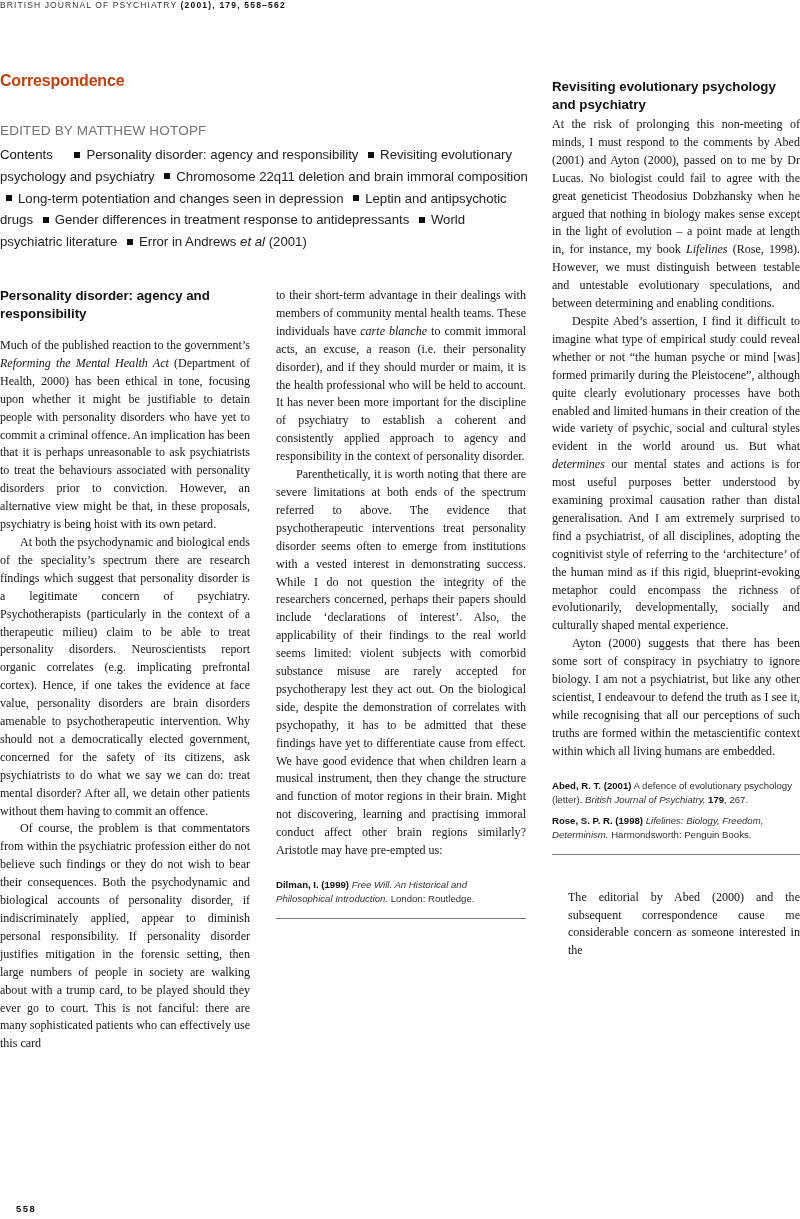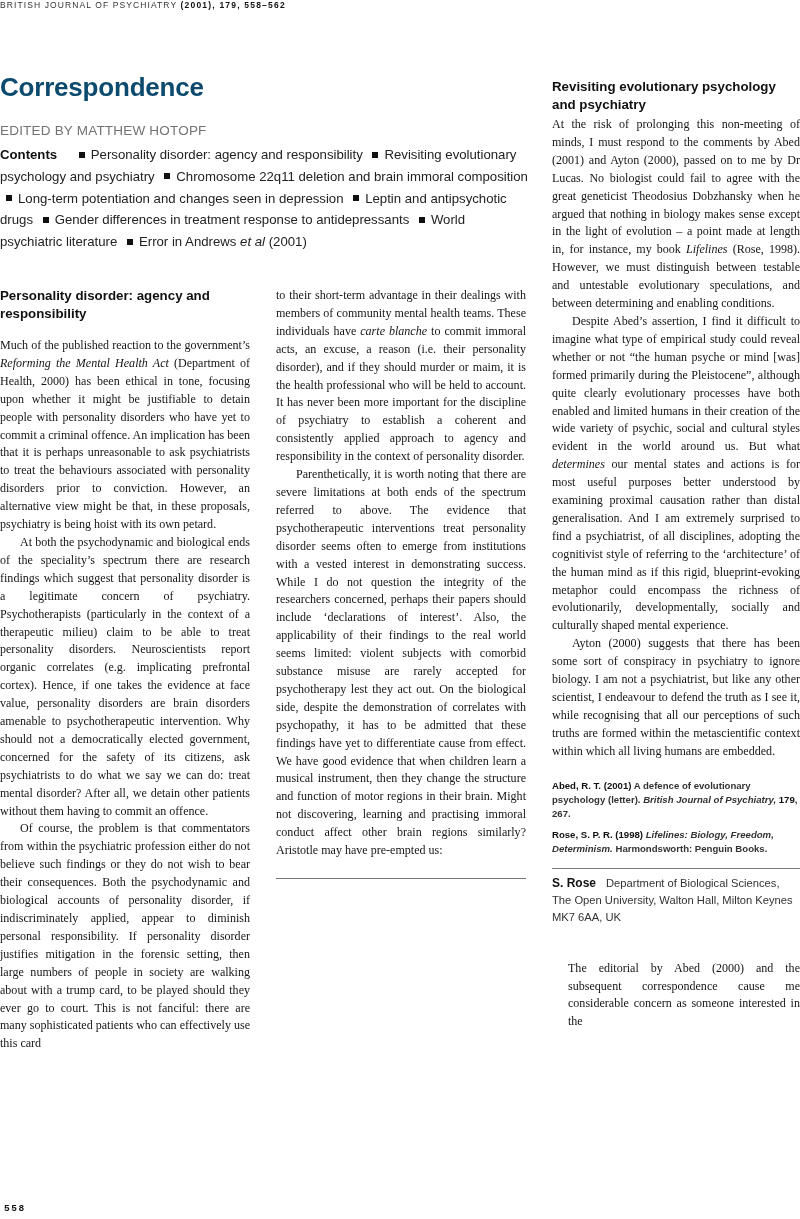--- a/index.html
+++ b/index.html
@@ -2,54 +2,54 @@
 <html><head>
 <meta charset="utf-8">
 <style>
   * { box-sizing: border-box; margin: 0; padding: 0; }
   html, body { width: 800px; height: 1219px; background: #ffffff; overflow: hidden; }
   body { position: relative; color: #111; font-family: "Liberation Serif", serif; }
 
   .running-head { position: absolute; left: 0; top: 0; font-family: "Liberation Sans", sans-serif; font-size: 8.5px; letter-spacing: 1.1px; color: #333; }
   .running-head b { font-weight: bold; color: #111; letter-spacing: 1.2px; }
 
-  .page-title { position: absolute; left: 0; top: 72px; font-family: "Liberation Sans", sans-serif; font-weight: bold; font-size: 26px; color: #0c4a6e; letter-spacing: -0.2px; }
+  .page-title { position: absolute; left: 0; top: 72px; font-family: "Liberation Sans", sans-serif; font-weight: bold; font-size: 16px; color: #c2410c; letter-spacing: -0.2px; }
   .edited-by { position: absolute; left: 0; top: 123px; font-family: "Liberation Sans", sans-serif; font-size: 13.5px; color: #737373; letter-spacing: 0.2px; }
 
   .contents { position: absolute; left: 0; top: 144px; width: 530px; font-family: "Liberation Sans", sans-serif; font-size: 13.2px; line-height: 21.8px; color: #222; }
-  .contents .label { font-weight: bold; color: #111; margin-right: 12px; margin-top: 21px; }
+  .contents .label { font-weight: normal; color: #111; margin-right: 12px; margin-top: 21px; }
   .contents .bullet { display: inline-block; width: 6px; height: 6px; background: #111; margin: 0 6px 2px 6px; vertical-align: middle; }
   .contents i { font-style: italic; }
 
   .col { position: absolute; font-size: 12.05px; line-height: 17.9px; text-align: justify; color: #151515; }
   .col1 { left: 0; top: 287px; width: 250px; }
   .col2 { left: 276px; top: 287px; width: 250px; }
   .col3 { left: 552px; top: 78px; width: 248px; }
 
   .section-heading { font-family: "Liberation Sans", sans-serif; font-weight: bold; font-size: 13.3px; line-height: 17.5px; color: #111; text-align: left; }
   .col1 .section-heading { margin-top: 0px; margin-bottom: 15px; }
   .col3 .section-heading { margin-top: 0px; margin-bottom: 3px; }
 
   p.para { text-indent: 0; }
   p.para.indent { text-indent: 20px; }
   em { font-style: italic; }
 
   .quote { font-family: "Liberation Sans", sans-serif; font-size: 10.2px; line-height: 16px; margin: 4px 0 0 22px; color: #222; text-align: justify; }
 
-  .refs { margin-top: 18px; font-family: "Liberation Sans", sans-serif; font-size: 9.6px; line-height: 14px; color: #333; text-align: left; font-weight: bold; }
+  .refs { margin-top: 18px; font-family: "Liberation Sans", sans-serif; font-size: 9.6px; line-height: 14px; color: #333; text-align: left; }
   .ref { margin-bottom: 7px; }
   .ref b { color: #111; }
 
   .divider { height: 1px; background: #777; margin: 12px 0 6px 0; }
   .affil { font-family: "Liberation Sans", sans-serif; font-size: 11.2px; line-height: 17px; color: #333; text-align: left; }
   .affil b { color: #111; font-size: 12px; margin-right: 10px; }
 
   .next-letter { margin-top: 34px; margin-left: 16px; }
 
-  .folio { position: absolute; left: 4px; top: 1203px; font-family: Liberation Mono, monospace; font-weight: bold; font-size: 9.5px; letter-spacing: 1.5px; color: #111; }
+  .folio { position: absolute; left: 16px; top: 1203px; font-family: Liberation Sans, sans-serif; font-weight: bold; font-size: 9.5px; letter-spacing: 1.5px; color: #111; }
 </style>
 </head>
 <body>
 
 <div class="running-head">
   <span>BRITISH JOURNAL OF PSYCHIATRY</span>
   <b>(2001), 179, 558–562</b>
 </div>
 
 <h1 class="page-title">Correspondence</h1>
@@ -72,20 +72,24 @@
   <p class="para"><span>Much of the published reaction to the government’s </span><em>Reforming the Mental Health Act</em><span> (Department of Health, 2000) has been ethical in tone, focusing upon whether it might be justifiable to detain people with personality disorders who have yet to commit a criminal offence. An implication has been that it is perhaps unreasonable to ask psychiatrists to treat the behaviours associated with personality disorders prior to conviction. However, an alternative view might be that, in these proposals, psychiatry is being hoist with its own petard.</span></p>
   <p class="para indent">At both the psychodynamic and biological ends of the speciality’s spectrum there are research findings which suggest that personality disorder is a legitimate concern of psychiatry. Psychotherapists (particularly in the context of a therapeutic milieu) claim to be able to treat personality disorders. Neuroscientists report organic correlates (e.g. implicating prefrontal cortex). Hence, if one takes the evidence at face value, personality disorders are brain disorders amenable to psychotherapeutic intervention. Why should not a democratically elected government, concerned for the safety of its citizens, ask psychiatrists to do what we say we can do: treat mental disorder? After all, we detain other patients without them having to commit an offence.</p>
   <p class="para indent">Of course, the problem is that commentators from within the psychiatric profession either do not believe such findings or they do not wish to bear their consequences. Both the psychodynamic and biological accounts of personality disorder, if indiscriminately applied, appear to diminish personal responsibility. If personality disorder justifies mitigation in the forensic setting, then large numbers of people in society are walking about with a trump card, to be played should they ever go to court. This is not fanciful: there are many sophisticated patients who can effectively use this card</p>
 </div>
 
 <div class="col col2">
   <p class="para"><span>to their short-term advantage in their dealings with members of community mental health teams. These individuals have </span><em>carte blanche</em><span> to commit immoral acts, an excuse, a reason (i.e. their personality disorder), and if they should murder or maim, it is the health professional who will be held to account. It has never been more important for the discipline of psychiatry to establish a coherent and consistently applied approach to agency and responsibility in the context of personality disorder.</span></p>
   <p class="para indent">Parenthetically, it is worth noting that there are severe limitations at both ends of the spectrum referred to above. The evidence that psychotherapeutic interventions treat personality disorder seems often to emerge from institutions with a vested interest in demonstrating success. While I do not question the integrity of the researchers concerned, perhaps their papers should include ‘declarations of interest’. Also, the applicability of their findings to the real world seems limited: violent subjects with comorbid substance misuse are rarely accepted for psychotherapy lest they act out. On the biological side, despite the demonstration of correlates with psychopathy, it has to be admitted that these findings have yet to differentiate cause from effect. We have good evidence that when children learn a musical instrument, then they change the structure and function of motor regions in their brain. Might not discovering, learning and practising immoral conduct affect other brain regions similarly? Aristotle may have pre-empted us:</p>
 
   <div class="refs">
+    <div class="ref">
+      <b>Dilman, I. (1999)</b>
+      <em>Free Will. An Historical and Philosophical Introduction.</em><span> London: Routledge.</span>
+    </div>
   </div>
 
   <div class="divider"></div>
 </div>
 
 <div class="col col3">
   <h2 class="section-heading">Revisiting evolutionary psychology and psychiatry</h2>
   <p class="para"><span>At the risk of prolonging this non-meeting of minds, I must respond to the comments by Abed (2001) and Ayton (2000), passed on to me by Dr Lucas. No biologist could fail to agree with the great geneticist Theodosius Dobzhansky when he argued that nothing in biology makes sense except in the light of evolution – a point made at length in, for instance, my book </span><em>Lifelines</em><span> (Rose, 1998). However, we must distinguish between testable and untestable evolutionary speculations, and between determining and enabling conditions.</span></p>
   <p class="para indent"><span>Despite Abed’s assertion, I find it difficult to imagine what type of empirical study could reveal whether or not “the human psyche or mind [was] formed primarily during the Pleistocene”, although quite clearly evolutionary processes have both enabled and limited humans in their creation of the wide variety of psychic, social and cultural styles evident in the world around us. But what </span><em>determines</em><span> our mental states and actions is for most useful purposes better understood by examining proximal causation rather than distal generalisation. And I am extremely surprised to find a psychiatrist, of all disciplines, adopting the cognitivist style of referring to the ‘architecture’ of the human mind as if this rigid, blueprint-evoking metaphor could encompass the richness of evolutionarily, developmentally, socially and culturally shaped mental experience.</span></p>
   <p class="para indent">Ayton (2000) suggests that there has been some sort of conspiracy in psychiatry to ignore biology. I am not a psychiatrist, but like any other scientist, I endeavour to defend the truth as I see it, while recognising that all our perceptions of such truths are formed within the metascientific context within which all living humans are embedded.</p>
@@ -94,20 +98,17 @@
     <div class="ref">
       <b>Abed, R. T. (2001)</b><span> A defence of evolutionary psychology (letter). </span><em>British Journal of Psychiatry,</em> <b>179</b><span>, 267.</span>
     </div>
     <div class="ref">
       <b>Rose, S. P. R. (1998)</b>
       <em>Lifelines: Biology, Freedom, Determinism.</em><span> Harmondsworth: Penguin Books.</span>
     </div>
   </div>
 
   <div class="divider"></div>
-  <div class="affil">
-    <b>S. Rose</b><span>Department of Biological Sciences, The Open University, Walton Hall, Milton Keynes MK7 6AA, UK</span>
-  </div>
 
   <p class="para next-letter">The editorial by Abed (2000) and the subsequent correspondence cause me considerable concern as someone interested in the</p>
 </div>
 
 <div class="folio">558</div>
 
 </body></html>

